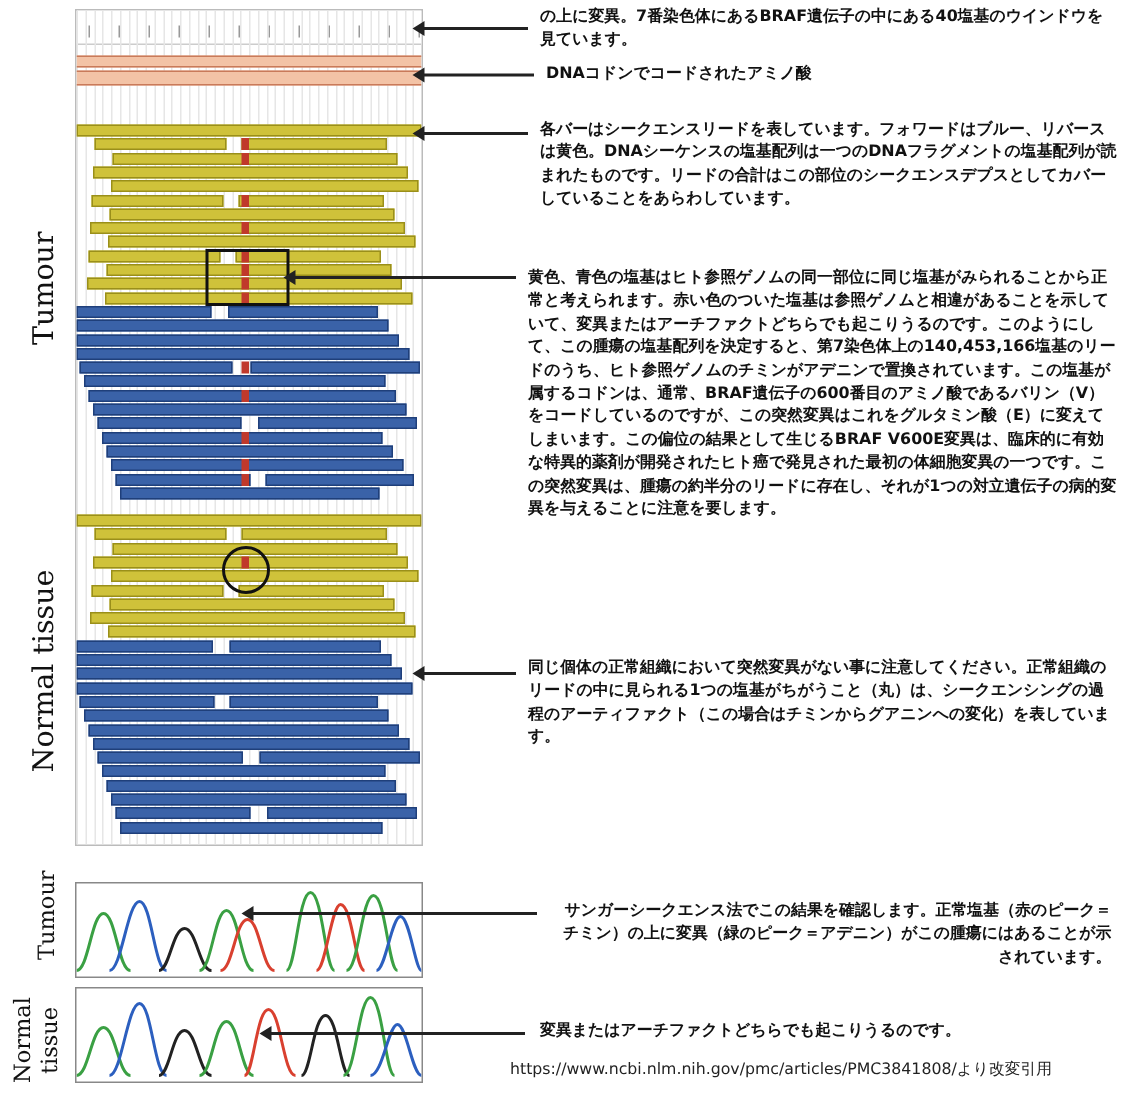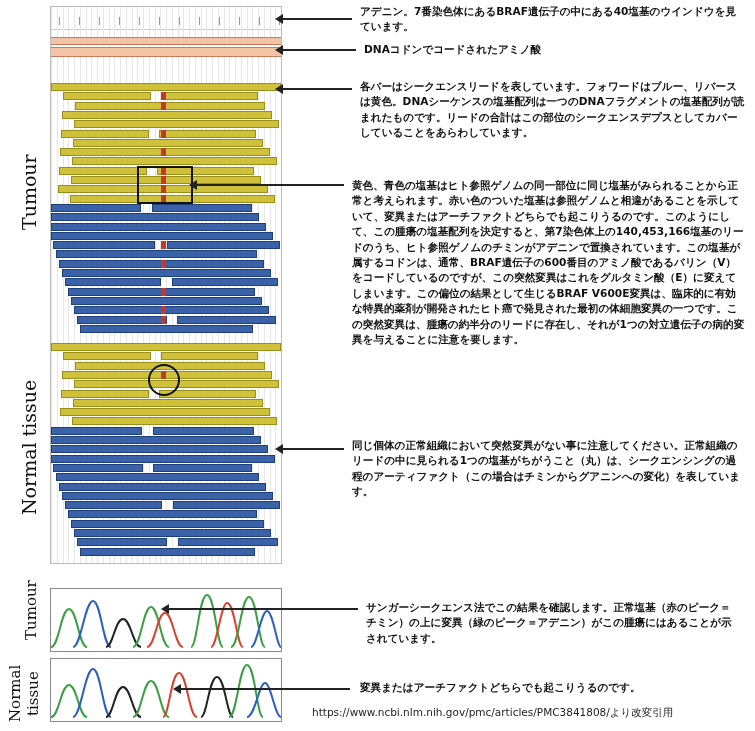--- a/index.html
+++ b/index.html
@@ -12,21 +12,21 @@
   .read{position:absolute;height:8px;box-sizing:border-box;border:1px solid #7d7a12;}
   .read.y{background:#cfc23a;border-color:#9a8f1a;}
   .read.b{background:#3a62a8;border-color:#1f3f7a;}
   .snv{position:absolute;width:5px;height:8px;background:#c0392b;}
   .vlabel{position:absolute;font-family:"DejaVu Serif",serif;font-size:19px;transform:rotate(-90deg);transform-origin:left top;white-space:nowrap;}
   .note{position:absolute;font-size:10.6px;line-height:15.4px;font-weight:bold;color:#111;}
   .arrow{position:absolute;height:2px;background:#222;}
   .arrow::before{content:"";position:absolute;left:-7px;top:-4px;border-right:8px solid #222;border-top:5px solid transparent;border-bottom:5px solid transparent;}
   .box{position:absolute;border:2px solid #111;}
   .circ{position:absolute;border:2px solid #111;border-radius:50%;}
-  .src{position:absolute;font-size:10.5px;color:#222;}
+  .src{position:absolute;font-size:10.5px;color:#222;margin-left:28px;}
   .trace{position:absolute;border:1px solid #888;background:#fff;}
 </style>
 </head>
 <body>
 
 <div class="panel" id="panel">
   <div class="ruler">
       <div class="tick" style="left: 8px;"></div>
       <div class="tick" style="left: 28px;"></div>
       <div class="tick" style="left: 48px;"></div>
@@ -198,21 +198,21 @@
 </div>
 
 <div class="arrow" style="left:282px;top:18px;width:70px;"></div>
 <div class="arrow" style="left:282px;top:49px;width:74px;"></div>
 <div class="arrow" style="left:282px;top:88px;width:70px;"></div>
 <div class="arrow" style="left:196px;top:184px;width:148px;"></div>
 <div class="arrow" style="left:282px;top:448px;width:62px;"></div>
 <div class="arrow" style="left:168px;top:608px;width:190px;"></div>
 <div class="arrow" style="left:180px;top:688px;width:170px;"></div>
 
-<div class="note" style="left:360px;top:4px;width:380px;">アデニン。7番染色体にあるBRAF遺伝子の中にある40塩基のウインドウを見ています。</div>
+<div class="note" style="left:360px;top:4px;width:380px;">の上に変異。7番染色体にあるBRAF遺伝子の中にある40塩基のウインドウを見ています。</div>
 <div class="note" style="left:364px;top:42px;width:380px;">DNAコドンでコードされたアミノ酸</div>
 <div class="note" style="left:360px;top:79px;width:385px;">各バーはシークエンスリードを表しています。フォワードはブルー、リバースは黄色。DNAシーケンスの塩基配列は一つのDNAフラグメントの塩基配列が読まれたものです。リードの合計はこの部位のシークエンスデプスとしてカバーしていることをあらわしています。</div>
 <div class="note" style="left:352px;top:178px;width:393px;">黄色、青色の塩基はヒト参照ゲノムの同一部位に同じ塩基がみられることから正常と考えられます。赤い色のついた塩基は参照ゲノムと相違があることを示していて、変異またはアーチファクトどちらでも起こりうるのです。このようにして、この腫瘍の塩基配列を決定すると、第7染色体上の140,453,166塩基のリードのうち、ヒト参照ゲノムのチミンがアデニンで置換されています。この塩基が属するコドンは、通常、BRAF遺伝子の600番目のアミノ酸であるバリン（V）をコードしているのですが、この突然変異はこれをグルタミン酸（E）に変えてしまいます。この偏位の結果として生じるBRAF V600E変異は、臨床的に有効な特異的薬剤が開発されたヒト癌で発見された最初の体細胞変異の一つです。この突然変異は、腫瘍の約半分のリードに存在し、それが1つの対立遺伝子の病的変異を与えることに注意を要します。</div>
 <div class="note" style="left:352px;top:438px;width:393px;">同じ個体の正常組織において突然変異がない事に注意してください。正常組織のリードの中に見られる1つの塩基がちがうこと（丸）は、シークエンシングの過程のアーティファクト（この場合はチミンからグアニンへの変化）を表しています。</div>
-<div class="note" style="left:366px;top:600px;width:375px;">サンガーシークエンス法でこの結果を確認します。正常塩基（赤のピーク＝チミン）の上に変異（緑のピーク＝アデニン）がこの腫瘍にはあることが示されています。</div>
+<div class="note" style="left:366px;top:600px;width:375px;text-align:right;">サンガーシークエンス法でこの結果を確認します。正常塩基（赤のピーク＝チミン）の上に変異（緑のピーク＝アデニン）がこの腫瘍にはあることが示されています。</div>
 <div class="note" style="left:360px;top:680px;width:385px;">変異またはアーチファクトどちらでも起こりうるのです。</div>
 
 <div class="src" style="left:312px;top:706px;">https://www.ncbi.nlm.nih.gov/pmc/articles/PMC3841808/より改変引用</div>
 
 </body></html>

